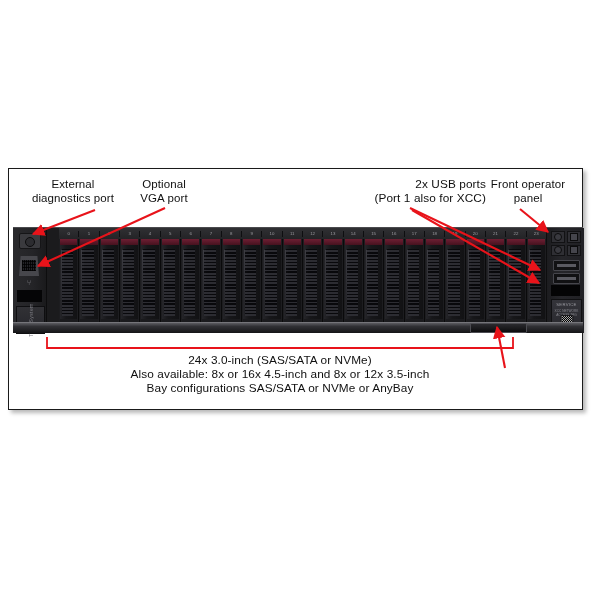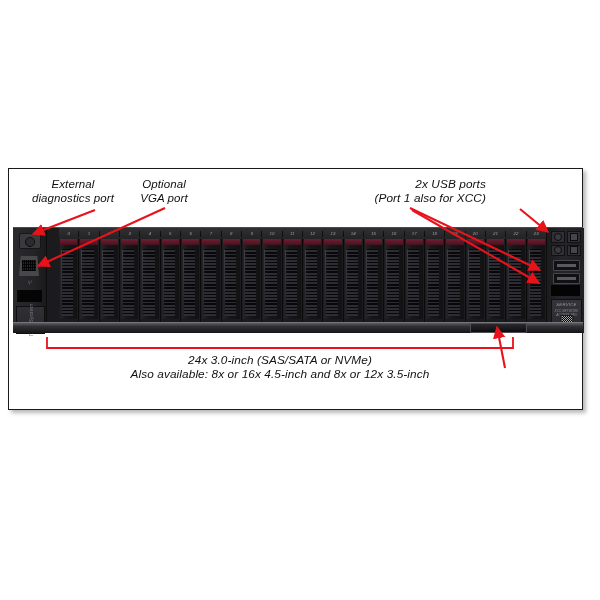--- a/index.html
+++ b/index.html
@@ -2,21 +2,21 @@
 <html><head>
 <meta charset="utf-8">
 <style>
   html,body{margin:0;padding:0;}
   body{
     width:600px;height:600px;
     background:#ffffff;
     font-family:"Liberation Sans",sans-serif;
     overflow:hidden;
   }
-  #stage{position:relative;width:576px;height:600px;font-style:italic;}
+  #stage{position:relative;width:576px;height:600px;}
 
   
   .figure-frame{
     position:absolute;left:8px;top:168px;width:575px;height:242px;
     background:#ffffff;border:1px solid #1a1a1a;
     box-sizing:border-box;
     box-shadow:3px 3px 4px rgba(0,0,0,0.28);
   }
 
   
@@ -199,20 +199,22 @@
 
   <div class="callout" style="left:24px;top:178px;width:98px;">External
 diagnostics port</div>
 
   <div class="callout" style="left:125px;top:178px;width:78px;text-align:center;">Optional
 VGA port</div>
 
   <div class="callout big" style="left:348px;top:178px;width:138px;text-align:right;">2x USB ports
 (Port 1 also for XCC)</div>
 
+  <div class="callout" style="left:482px;top:178px;width:92px;">Front operator
+panel</div>
 
 
   <div class="chassis">
 
     <div class="numrail">
       <div class="num">0</div>
       <div class="num">1</div>
       <div class="num">2</div>
       <div class="num">3</div>
       <div class="num">4</div>
@@ -437,20 +439,21 @@
         <div class="qr"></div>
       </div>
     </div>
   </div>
 
   <div class="lip"></div>
   <div class="pullout"></div>
 
   <div class="callout big" style="left:95px;top:353px;width:370px;line-height:14px;">24x 3.0-inch (SAS/SATA or NVMe)</div>
   <div class="callout big" style="left:95px;top:367px;width:370px;line-height:14px;">Also available: 8x or 16x 4.5-inch and 8x or 12x 3.5-inch</div>
+  <div class="callout big" style="left:95px;top:381px;width:370px;line-height:14px;">Bay configurations SAS/SATA or NVMe or AnyBay</div>
 
   <svg id="annot" viewBox="0 0 600 600" xmlns="http://www.w3.org/2000/svg">
     <defs>
       <marker id="ah" markerWidth="7" markerHeight="7" refX="5.4" refY="3" orient="auto" markerUnits="strokeWidth">
         <path d="M0,0 L6,3 L0,6 z" fill="#e8131a"></path>
       </marker>
     </defs>
     <g stroke="#e8131a" stroke-width="2.1" fill="none" marker-end="url(#ah)">
 
       <line x1="95" y1="210" x2="33" y2="234"></line>

